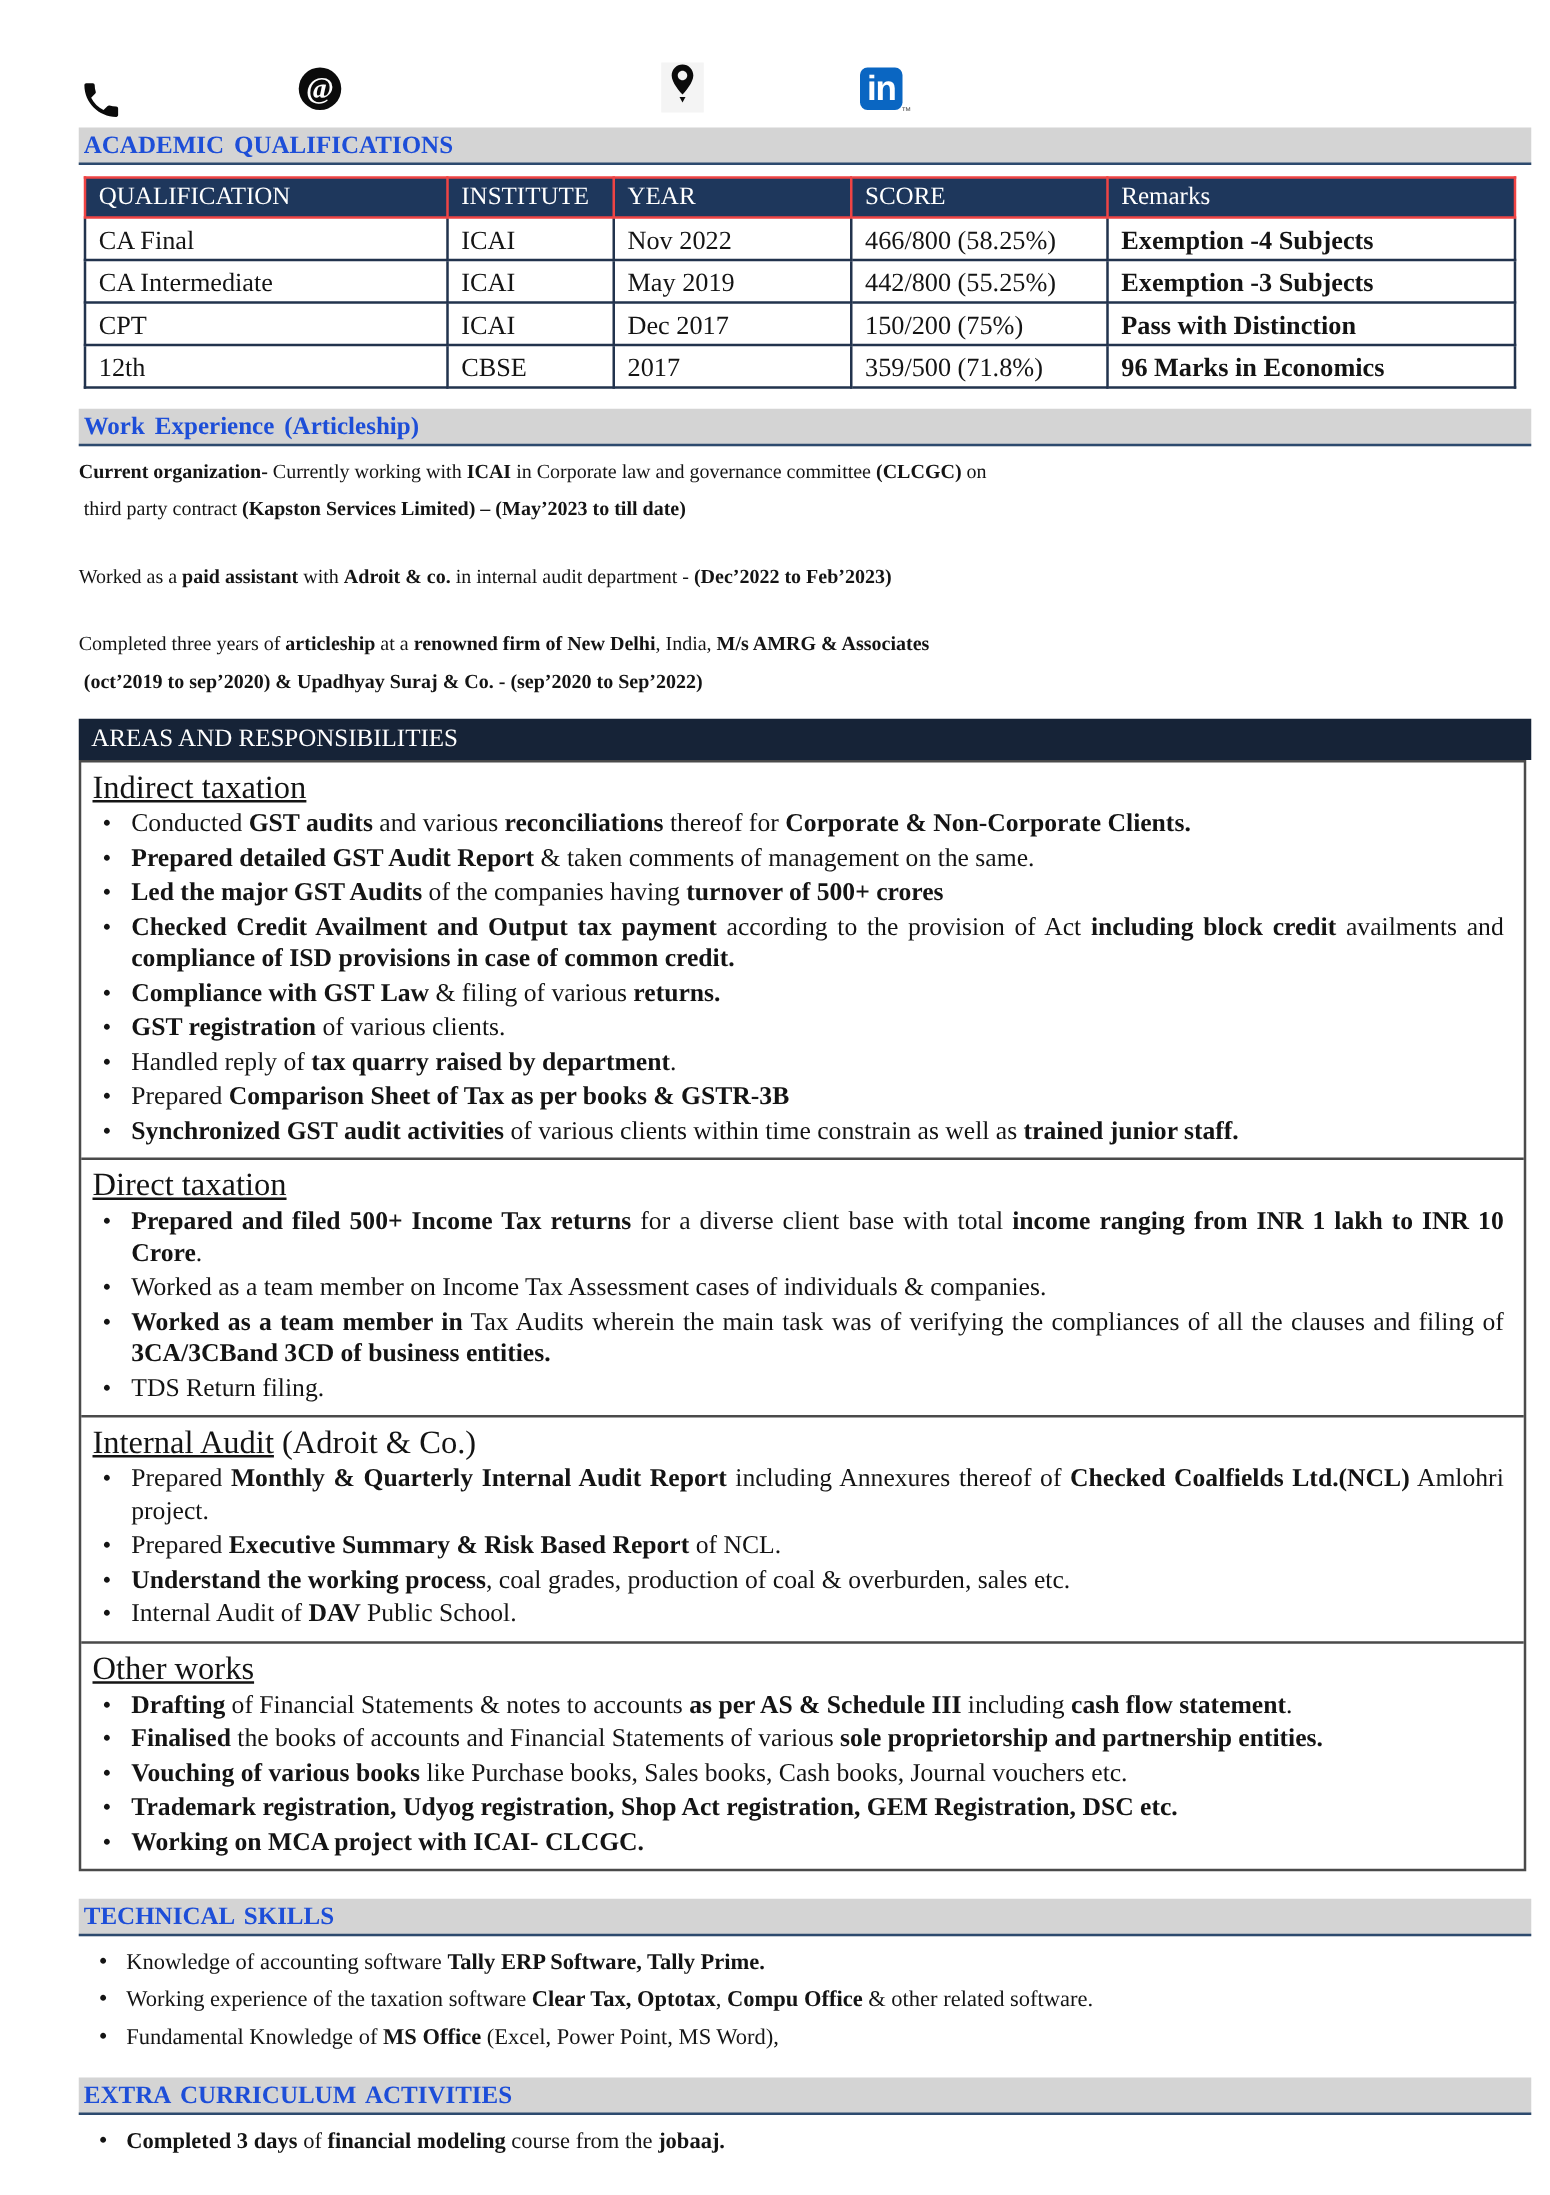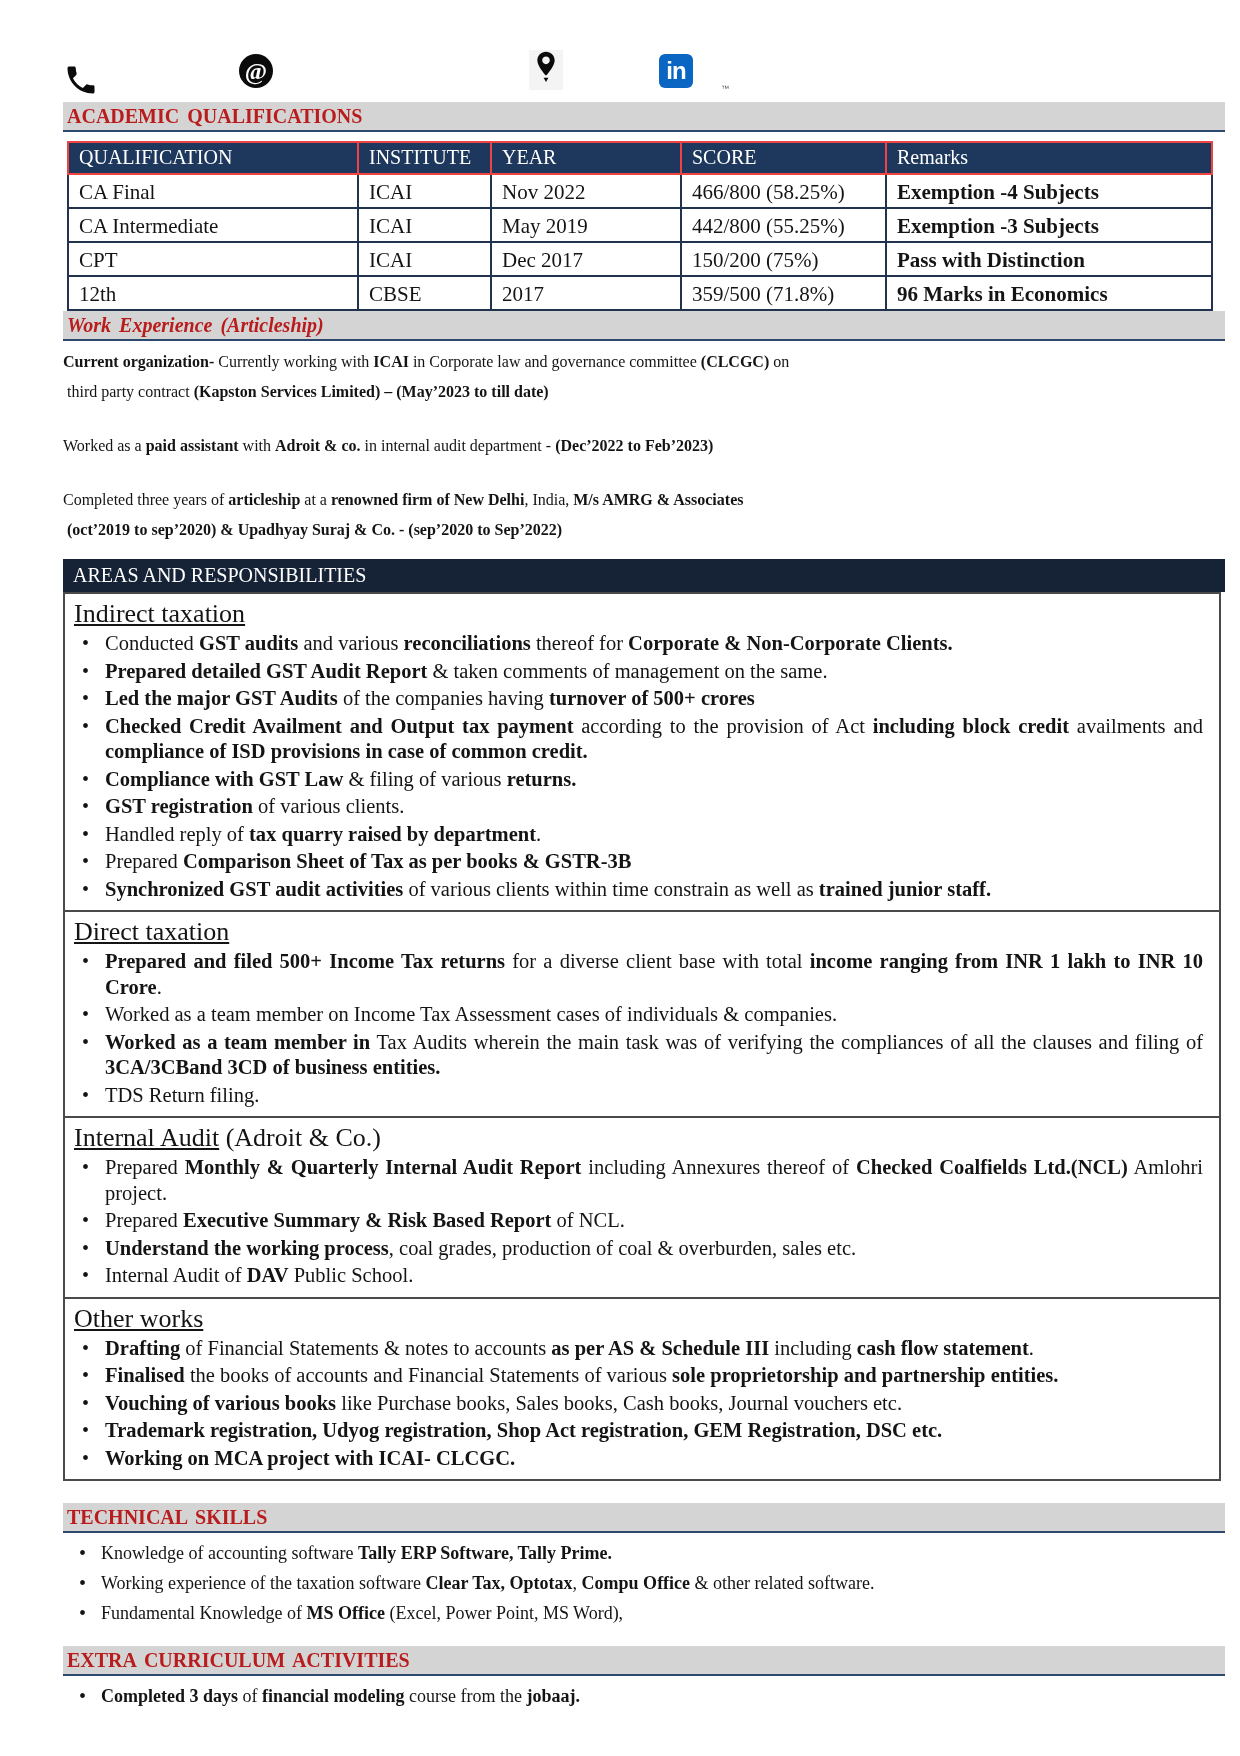--- a/index.html
+++ b/index.html
@@ -12,33 +12,33 @@
   .u{text-decoration:underline;}
 
   
   .contact-row{position:relative;height:50px;}
   .cicon{position:absolute;top:8px;}
   .icon-phone{left:0px;top:12px;width:36px;height:36px;}
   .icon-at{left:176px;top:4px;width:34px;height:34px;border-radius:50%;background:#0b0b0b;
     color:#fff;font-weight:bold;font-size:24px;display:flex;align-items:center;justify-content:center;
     font-family:"Liberation Serif", serif;}
   .icon-pin{left:466px;top:0px;width:34px;height:40px;background:#f4f4f4;display:flex;align-items:flex-start;justify-content:center;}
-  .icon-li{left:596px;top:4px;width:34px;height:34px;border-radius:6px;background:#0a66c2;
+  .icon-li{left:625px;top:4px;width:34px;height:34px;border-radius:6px;background:#0a66c2;
     color:#fff;display:flex;align-items:center;justify-content:center;
-    font-family:"Liberation Sans", sans-serif;font-weight:bold;font-size:24px;letter-spacing:-1px;}
+    font-family:"Liberation Sans", sans-serif;font-weight:bold;font-size:28px;letter-spacing:-1px;}
   .li-tm{position:absolute;left:658px;top:34px;font-size:8px;color:#555;font-family:"Liberation Sans",sans-serif;}
 
   
   .section-bar{
     background:#d4d4d4;border-bottom:2px solid #2d4a6e;
-    font-weight:bold;font-size:20px;color:#b91c1c;
+    font-weight:bold;font-size:20px;color:#1d4ed8;
     padding:2px 0 2px 4px;word-spacing:3px;line-height:24px;
   }
   .mt-academic{margin-top:2px;}
-  .mt-we{font-style:italic;}
+  .mt-we{margin-top:16px;}
   .mt-tech{margin-top:22px;}
   .mt-extra{margin-top:18px;}
 
   
   table.qual{border-collapse:collapse;table-layout:fixed;width:1146px;margin:9px 0 0 4px;
     border:2px solid #22334d;}
   table.qual th{
     background:#1e375c;color:#ffffff;font-weight:normal;font-size:20px;text-align:left;
     padding:3px 0 4px 10px;border:2px solid #ef4444;
   }

